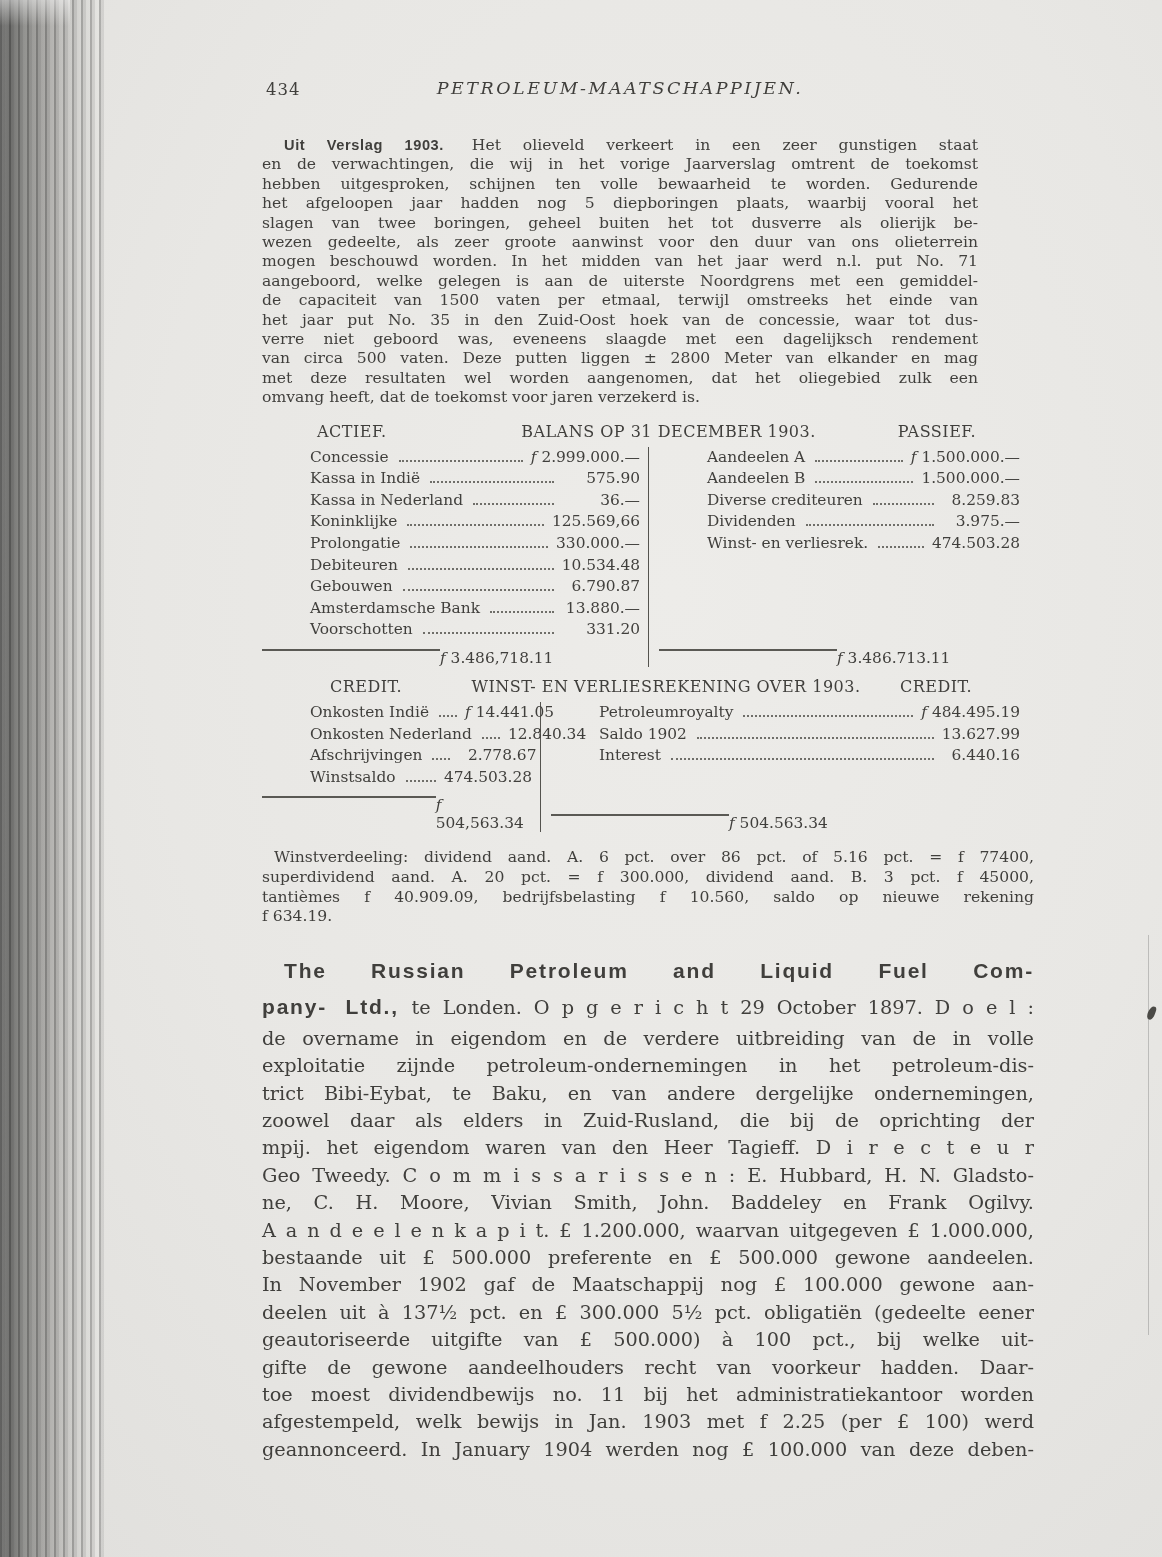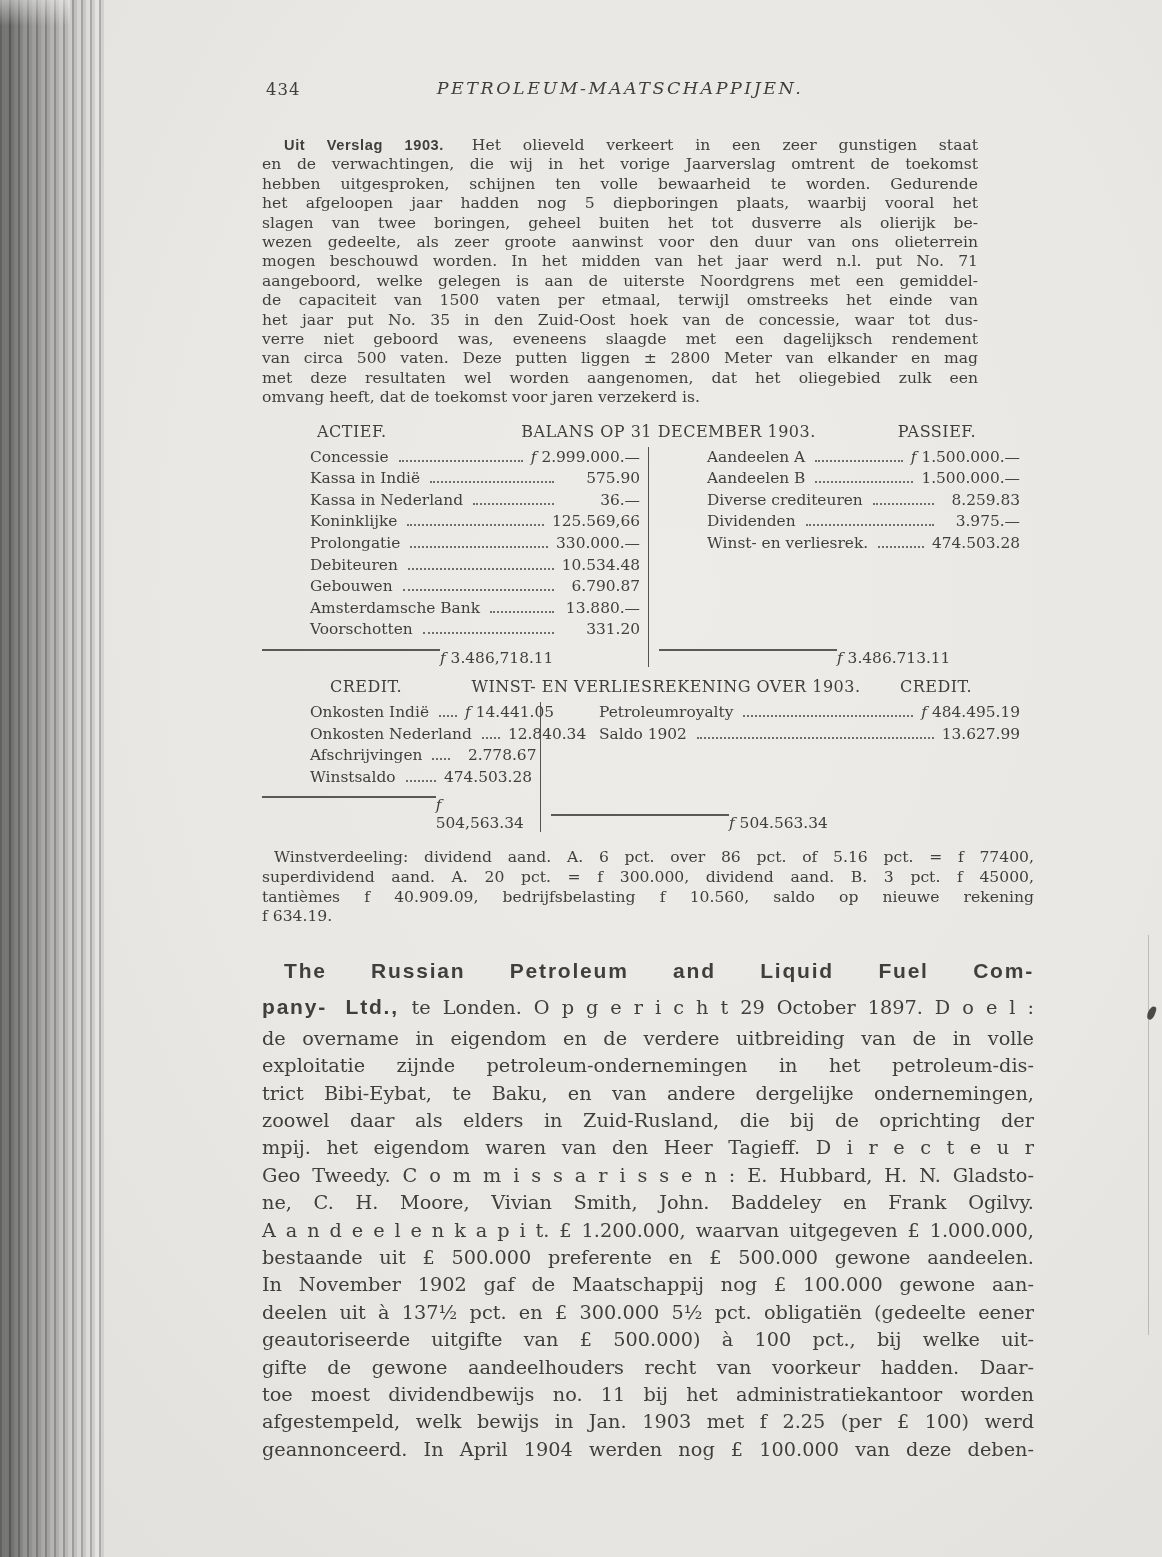--- a/index.html
+++ b/index.html
@@ -263,20 +263,26 @@
             <span class="dots"></span>
             <span class="tcur">f</span>
             <span class="tamt">484.495.19</span>
           </div>
             <div class="trow">
             <span class="tlabel">Saldo 1902</span>
             <span class="dots"></span>
             <span class="tcur"></span>
             <span class="tamt">13.627.99</span>
           </div>
+            <div class="trow">
+            <span class="tlabel">Interest</span>
+            <span class="dots"></span>
+            <span class="tcur"></span>
+            <span class="tamt">6.440.16</span>
+          </div>
           </div>
         <div class="ttotal">
           <span class="rule"></span>
           <span class="tline"><i>f</i> <span>504.563.34</span></span>
         </div>
       </div>
     </div>
 
     <div class="distribution">
       <div class="jl first">Winstverdeeling: dividend aand. A. 6 pct. over 86 pct. of 5.16 pct. = f 77400,</div>
@@ -299,18 +305,18 @@
           <div class="jl">Geo Tweedy. C o m m i s s a r i s s e n : E. Hubbard, H. N. Gladsto-</div>
           <div class="jl">ne, C. H. Moore, Vivian Smith, John. Baddeley en Frank Ogilvy.</div>
           <div class="jl">A a n d e e l e n k a p i t. £ 1.200.000, waarvan uitgegeven £ 1.000.000,</div>
           <div class="jl">bestaande uit £ 500.000 preferente en £ 500.000 gewone aandeelen.</div>
           <div class="jl">In November 1902 gaf de Maatschappij nog £ 100.000 gewone aan-</div>
           <div class="jl">deelen uit à 137½ pct. en £ 300.000 5½ pct. obligatiën (gedeelte eener</div>
           <div class="jl">geautoriseerde uitgifte van £ 500.000) à 100 pct., bij welke uit-</div>
           <div class="jl">gifte de gewone aandeelhouders recht van voorkeur hadden. Daar-</div>
           <div class="jl">toe moest dividendbewijs no. 11 bij het administratiekantoor worden</div>
           <div class="jl">afgestempeld, welk bewijs in Jan. 1903 met f 2.25 (per £ 100) werd</div>
-          <div class="jl">geannonceerd. In April 1904 werden nog £ 100.000 van deze deben-</div>
+          <div class="jl">geannonceerd. In January 1904 werden nog £ 100.000 van deze deben-</div>
         </div>
     </div>
 
   </div>
 </div>
 
 </body></html>

